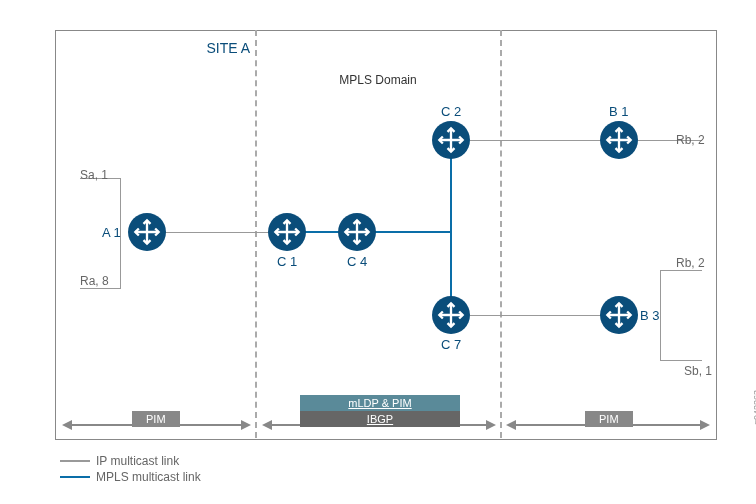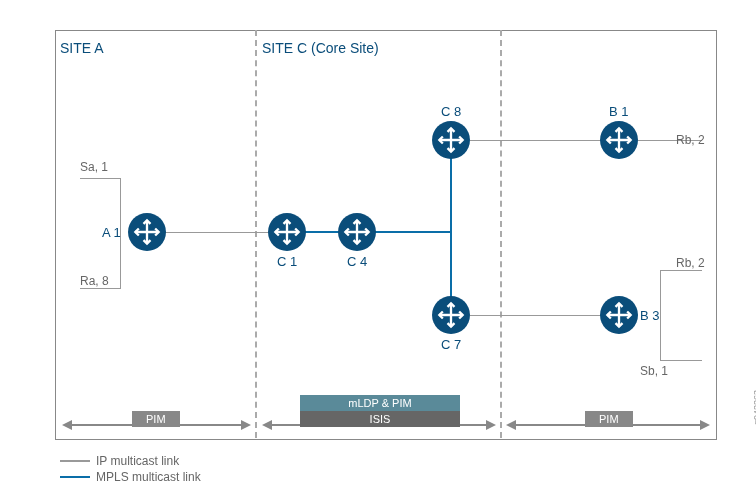--- a/index.html
+++ b/index.html
@@ -1,53 +1,53 @@
 <!DOCTYPE html>
 <html><head>
 <meta charset="utf-8">
 <style>
 html,body{margin:0;padding:0;font-family:Arial,Helvetica,sans-serif;font-size:12px;color:#555;}
 #stage{position:relative;width:756px;height:504px;background:#fff;}
 .border{position:absolute;left:55px;top:30px;width:660px;height:408px;border:1px solid #888;}
 .vdash{position:absolute;top:30px;height:408px;border-left:2px dashed #aaa;}
-.site-title{position:absolute;top:40px;color:#0a4d7a;font-size:14px;text-align:left;}
+.site-title{position:absolute;top:40px;color:#0a4d7a;font-size:14px;text-align:right;}
 .subtitle{position:absolute;top:58px;color:#333;font-size:12px;text-align:center;}
 .router{position:absolute;width:38px;height:38px;border-radius:50%;background:#0a4d7a;display:flex;align-items:center;justify-content:center;}
 .router svg{width:28px;height:28px;}
 .rlabel{position:absolute;color:#0a4d7a;font-size:13px;}
 .txt{position:absolute;color:#666;font-size:12px;}
 .ip-line{position:absolute;background:#999;}
 .mpls-line{position:absolute;background:#0a6ea8;}
 .arrowbar{position:absolute;top:418px;height:14px;}
 .arrowbar .line{position:absolute;top:6px;height:2px;background:#888;left:0;right:0;}
 .arrowhead{position:absolute;width:0;height:0;border-top:5px solid transparent;border-bottom:5px solid transparent;}
 .arrowhead.left{border-right:10px solid #888;}
 .arrowhead.right{border-left:10px solid #888;}
 .pim-box{position:absolute;top:411px;background:#888;color:#fff;font-size:11px;text-align:center;padding:2px 14px;}
 .centerstack{position:absolute;left:300px;width:160px;text-align:center;font-size:11px;color:#fff;}
-.centerstack div{padding:2px 0;}
+.centerstack div{padding:2px 0;text-decoration:underline;}
 .cs1{background:#5a8a99;top:395px;}
 .cs2{background:#9aa0a0;}
 .cs3{background:#666;}
 .legend{position:absolute;left:60px;top:454px;font-size:12px;color:#666;}
 .legend .row{display:flex;align-items:center;margin-bottom:2px;}
 .legend .sw{width:30px;height:2px;margin-right:6px;}
 .idnum{position:absolute;right:4px;top:390px;font-size:9px;color:#999;transform:rotate(-90deg);transform-origin:right top;}
 </style>
 </head>
 <body>
 
 <div id="stage">
   <div class="border"></div>
 
   <div class="vdash" style="left:255px"></div>
   <div class="vdash" style="left:500px"></div>
 
   <div class="site-title" style="left:60px;width:190px">SITE A</div>
-  <div class="site-title" style="left:262px;width:232px">SITE C (Core Site)</div>
+  <div class="subtitle" style="left:262px;width:232px;top:73px">MPLS Domain</div>
 
   <div class="ip-line" style="left:80px;top:178px;width:40px;height:1px"></div>
   <div class="ip-line" style="left:120px;top:178px;width:1px;height:54px"></div>
 
   <div class="ip-line" style="left:80px;top:288px;width:40px;height:1px"></div>
   <div class="ip-line" style="left:120px;top:232px;width:1px;height:57px"></div>
 
   <div class="ip-line" style="left:148px;top:232px;width:130px;height:1px"></div>
 
   <div class="ip-line" style="left:470px;top:140px;width:132px;height:1px"></div>
@@ -97,21 +97,21 @@
   <div class="rlabel" style="left:347px;top:254px">C 4</div>
 
   <div class="router" style="left:432px;top:121px">
       <svg viewBox="0 0 24 24">
         <g stroke="#fff" stroke-width="2" fill="none">
           <path d="M12 2v20M2 12h20"></path>
           <path d="M9 5l3-3 3 3M9 19l3 3 3-3M5 9l-3 3 3 3M19 9l3 3-3 3"></path>
         </g>
       </svg>
     </div>
-  <div class="rlabel" style="left:441px;top:104px">C 8</div>
+  <div class="rlabel" style="left:441px;top:104px">C 2</div>
 
   <div class="router" style="left:432px;top:296px">
       <svg viewBox="0 0 24 24">
         <g stroke="#fff" stroke-width="2" fill="none">
           <path d="M12 2v20M2 12h20"></path>
           <path d="M9 5l3-3 3 3M9 19l3 3 3-3M5 9l-3 3 3 3M19 9l3 3-3 3"></path>
         </g>
       </svg>
     </div>
   <div class="rlabel" style="left:441px;top:337px">C 7</div>
@@ -129,41 +129,41 @@
   <div class="router" style="left:600px;top:296px">
       <svg viewBox="0 0 24 24">
         <g stroke="#fff" stroke-width="2" fill="none">
           <path d="M12 2v20M2 12h20"></path>
           <path d="M9 5l3-3 3 3M9 19l3 3 3-3M5 9l-3 3 3 3M19 9l3 3-3 3"></path>
         </g>
       </svg>
     </div>
   <div class="rlabel" style="left:640px;top:308px">B 3</div>
 
-  <div class="txt" style="left:80px;top:160px">Sa, 1</div>
+  <div class="txt" style="left:80px;top:168px">Sa, 1</div>
   <div class="txt" style="left:80px;top:274px">Ra, 8</div>
   <div class="txt" style="left:676px;top:133px">Rb, 2</div>
   <div class="txt" style="left:676px;top:256px">Rb, 2</div>
-  <div class="txt" style="left:640px;top:364px">Sb, 1</div>
+  <div class="txt" style="left:684px;top:364px">Sb, 1</div>
 
   <div class="arrowbar" style="left:64px;width:185px">
     <div class="line"></div>
     <div class="arrowhead left" style="left:-2px;top:2px"></div>
     <div class="arrowhead right" style="right:-2px;top:2px"></div>
   </div>
   <div class="pim-box" style="left:132px">PIM</div>
 
   <div class="arrowbar" style="left:264px;width:230px">
     <div class="line"></div>
     <div class="arrowhead left" style="left:-2px;top:2px"></div>
     <div class="arrowhead right" style="right:-2px;top:2px"></div>
   </div>
   <div class="centerstack" style="top:395px">
     <div class="cs1">mLDP &amp; PIM</div>
-    <div class="cs3">ISIS</div>
+    <div class="cs3">IBGP</div>
   </div>
 
   <div class="arrowbar" style="left:508px;width:200px">
     <div class="line"></div>
     <div class="arrowhead left" style="left:-2px;top:2px"></div>
     <div class="arrowhead right" style="right:-2px;top:2px"></div>
   </div>
   <div class="pim-box" style="left:585px">PIM</div>
 
   <div class="legend">

